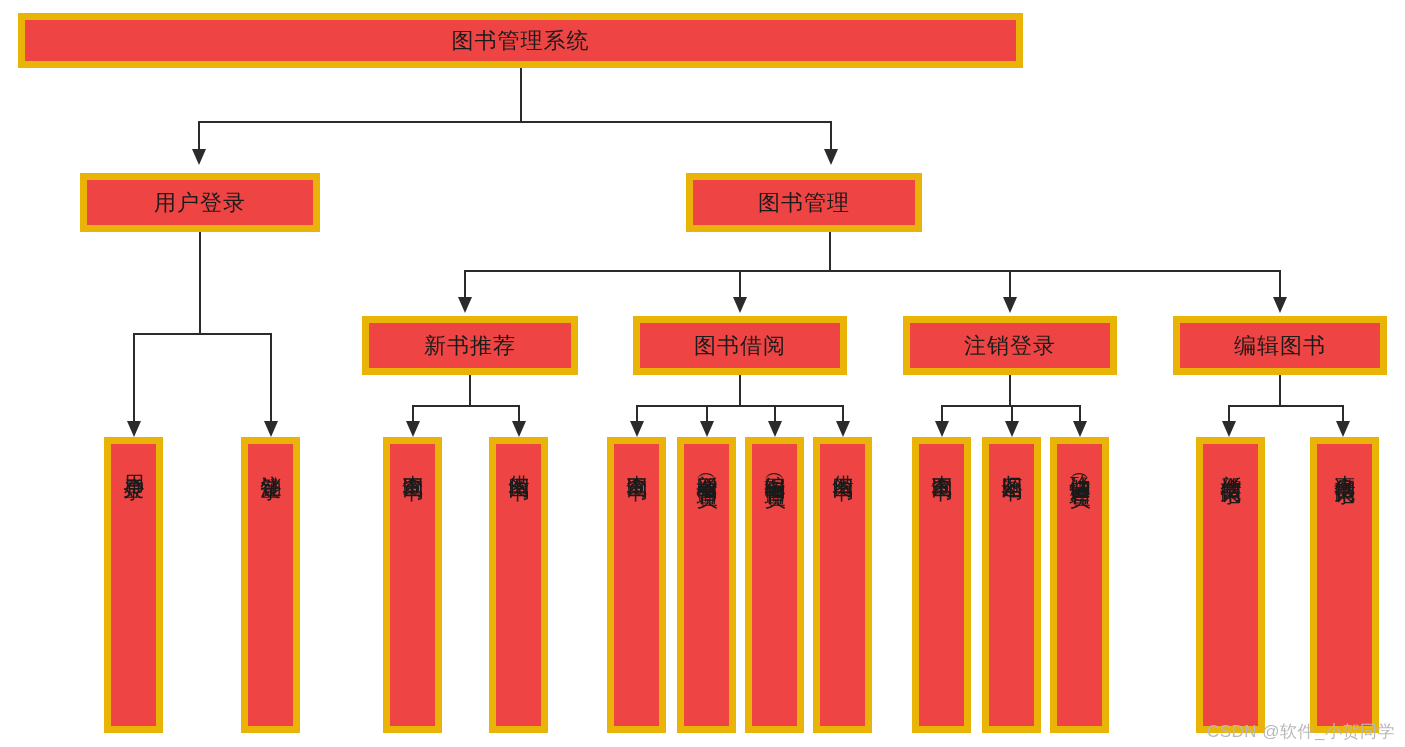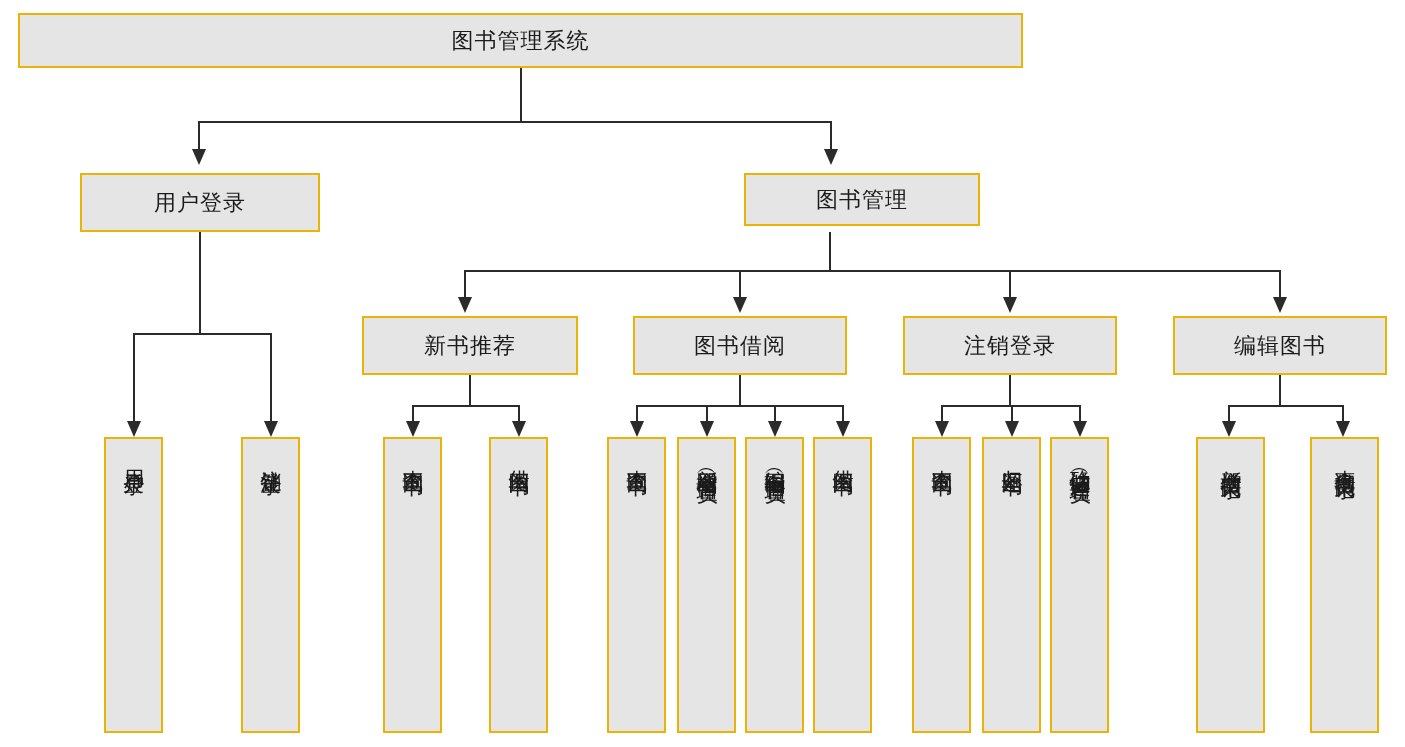--- a/index.html
+++ b/index.html
@@ -13,22 +13,22 @@
   #canvas {
     position: relative;
     width: 1405px;
     height: 747px;
     background: #ffffff;
     overflow: hidden;
   }
   .node {
     position: absolute;
     box-sizing: border-box;
-    background: #e5e5e5;
-    border: 2px solid #eab308;
+    background: #ef4444;
+    border: 7px solid #eab308;
     display: flex;
     align-items: center;
     justify-content: center;
     color: #1b1b1b;
   }
   .node.h {
     font-size: 22px;
     letter-spacing: 1px;
   }
   .node.v {
@@ -84,21 +84,21 @@
 
   <div class="edge vline" style="left:198px; top:121px; height:28px;"></div>
   <div class="arrow" style="left:192px; top:149px;"></div>
 
   <div class="edge vline" style="left:830px; top:121px; height:28px;"></div>
   <div class="arrow" style="left:824px; top:149px;"></div>
 
   <div class="node h" style="left:80px; top:173px; width:240px; height:59px;">
     <span>用户登录</span>
   </div>
-  <div class="node h" style="left:744px; top:173px; width:236px; height:53px;">
+  <div class="node h" style="left:686px; top:173px; width:236px; height:59px;">
     <span>图书管理</span>
   </div>
 
   <div class="edge vline" style="left:199px; top:232px; height:101px;"></div>
   <div class="edge hline" style="left:133px; top:333px; width:138px;"></div>
   <div class="edge vline" style="left:133px; top:333px; height:88px;"></div>
   <div class="arrow" style="left:127px; top:421px;"></div>
   <div class="edge vline" style="left:270px; top:333px; height:88px;"></div>
   <div class="arrow" style="left:264px; top:421px;"></div>
 
@@ -197,14 +197,15 @@
     <span class="vtext">确认归还（管理员）</span>
   </div>
 
   <div class="node v" style="left:1196px; top:437px; width:69px; height:296px;">
     <span class="vtext">新增借阅记录</span>
   </div>
   <div class="node v" style="left:1310px; top:437px; width:69px; height:296px;">
     <span class="vtext">查询借阅记录</span>
   </div>
 
+  <div class="watermark">CSDN @软件_小贺同学</div>
 
 </div>
 
 </body></html>

